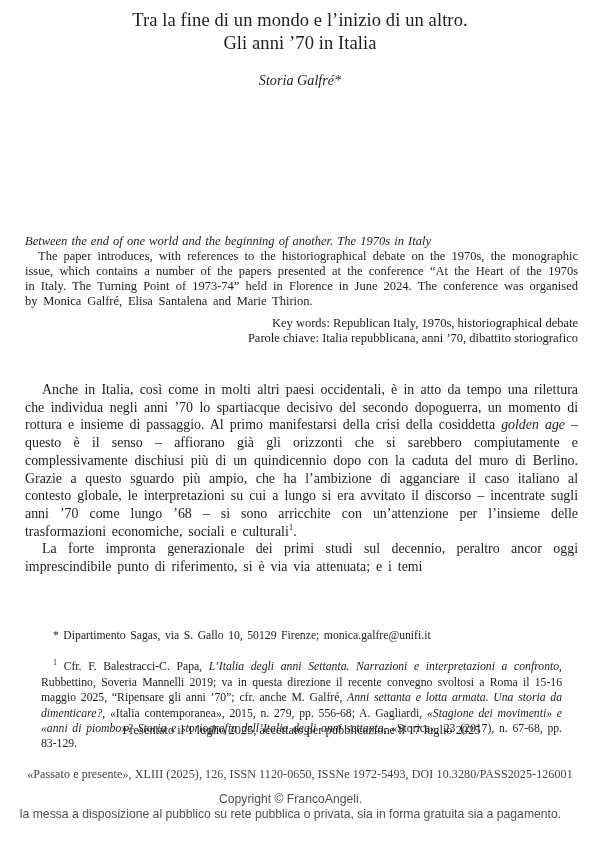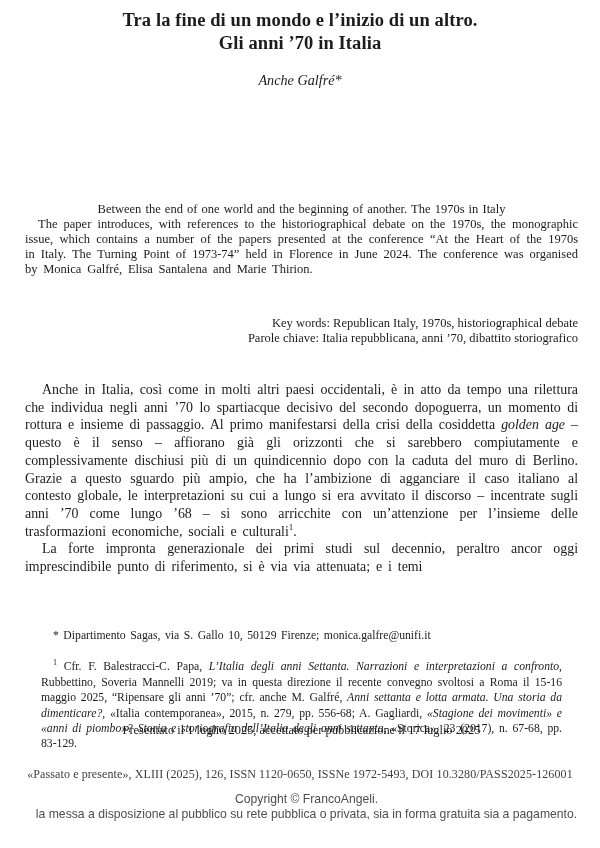--- a/index.html
+++ b/index.html
@@ -21,43 +21,45 @@
     position: absolute;
     top: 9px;
     left: 0;
     width: 600px;
     text-align: center;
   }
   .title {
     margin: 0;
     font-size: 18.5px;
     line-height: 23px;
-    font-weight: bold;
+    font-weight: normal;
     letter-spacing: 0.1px;
   }
   .title-line { display: block; }
   .author {
     margin-top: 17px;
     font-style: italic;
     font-size: 14.2px;
   }
   
   .abstract {
     position: absolute;
     top: 202px;
     left: 25px;
     width: 553px;
     font-size: 12.5px;
     line-height: 15px;
     text-align: justify;
     word-spacing: 2.6px;
   }
   .abstract-title {
-    text-align: center;
+    font-style: italic;
+    text-align: left;
     word-spacing: 1px;
+    margin-top: 32px;
   }
   .abstract-text {
     margin: 0;
     text-indent: 13px;
   }
   
   .keywords {
     position: absolute;
     top: 316px;
     left: 25px;
@@ -117,40 +119,40 @@
     left: 0;
     width: 600px;
     text-align: center;
     font-size: 12px;
     letter-spacing: 0.1px;
     color: #3d3d3d;
   }
   .copyright {
     position: absolute;
     top: 792px;
-    left: 16px;
+    left: 0;
     width: 581px;
     text-align: center;
     font-family: "Liberation Sans", sans-serif;
     font-size: 12.2px;
     line-height: 14.6px;
     color: #4e4e4e;
   }
 </style>
 </head>
 <body>
 
 <div class="page">
 
   <header class="title-block">
     <h1 class="title">
       <span class="title-line">Tra la fine di un mondo e l’inizio di un altro.</span>
       <span class="title-line">Gli anni ’70 in Italia</span>
     </h1>
-    <div class="author">Anche Galfré*</div>
+    <div class="author">Storia Galfré*</div>
   </header>
 
   <section class="abstract">
     <div class="abstract-title">Between the end of one world and the beginning of another. The 1970s in Italy</div>
     <p class="abstract-text">The paper introduces, with references to the historiographical debate on the 1970s, the monographic issue, which contains a number of the papers presented at the conference “At the Heart of the 1970s in Italy. The Turning Point of 1973-74” held in Florence in June 2024. The conference was organised by Monica Galfré, Elisa Santalena and Marie Thirion.</p>
   </section>
 
   <section class="keywords">
     <div>Key words: Republican Italy, 1970s, historiographical debate</div>
     <div>Parole chiave: Italia repubblicana, anni ’70, dibattito storiografico</div>

